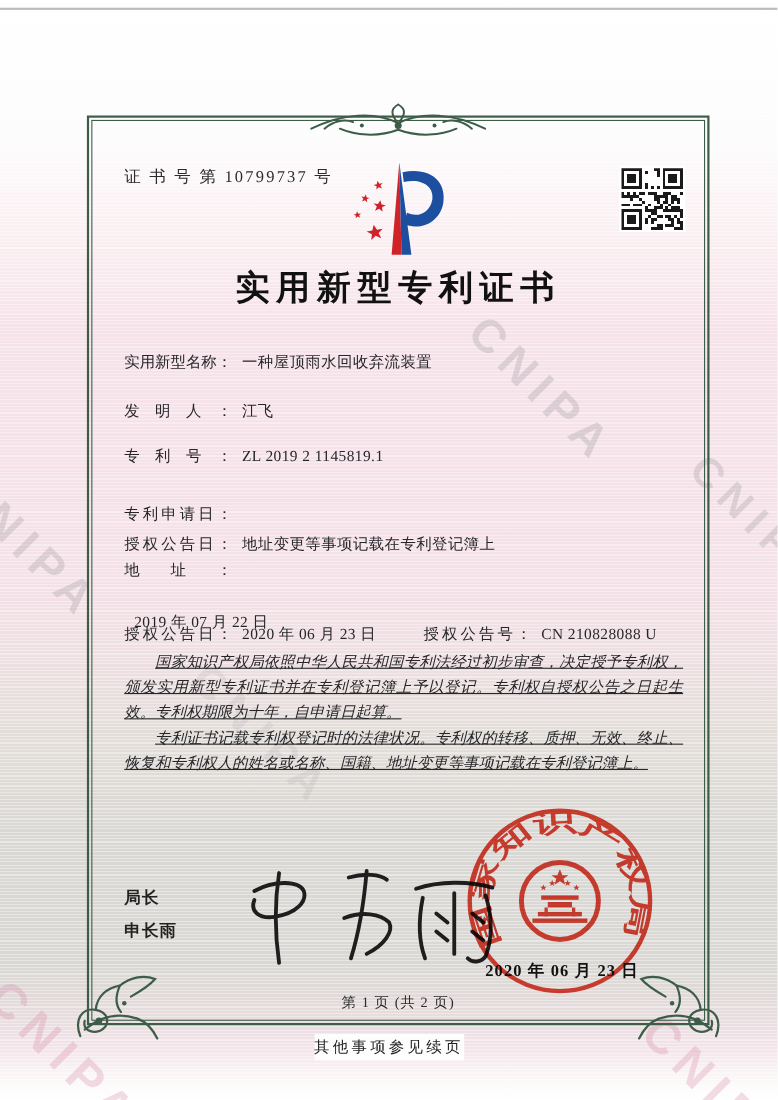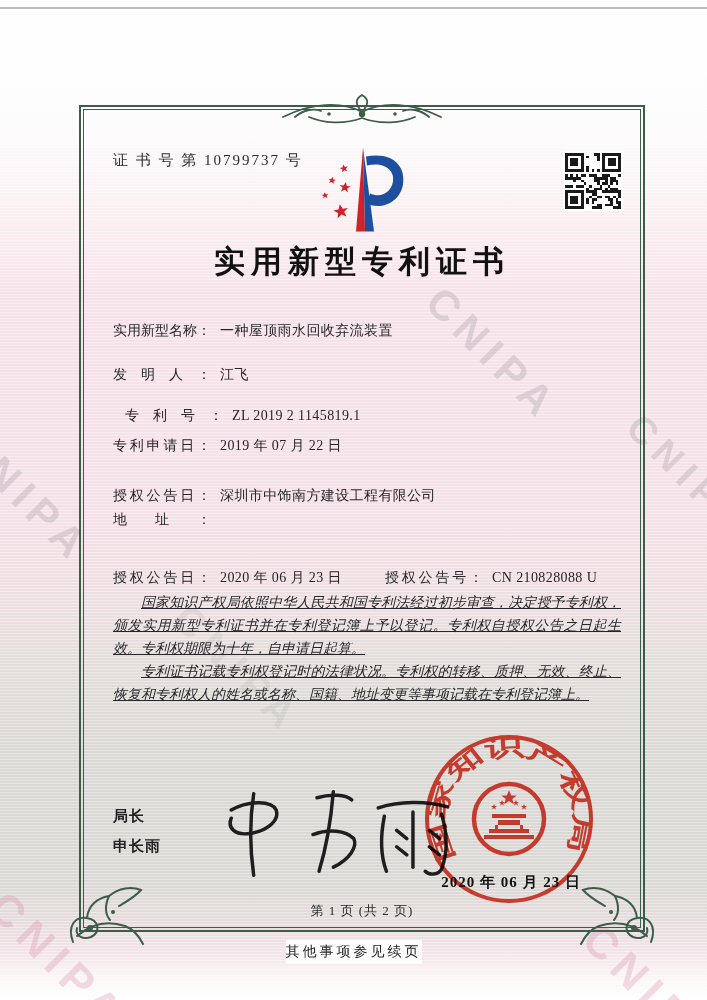--- a/index.html
+++ b/index.html
@@ -343,31 +343,31 @@
     <h1 class="title">实用新型专利证书</h1>
 
     <div class="row" style="top:214px;">
       <span class="lbl">实用新型名称：</span>
       <span class="val">一种屋顶雨水回收弃流装置</span>
     </div>
     <div class="row" style="top:259px;font-family:Liberation Mono, monospace;">
       <span class="lbl">发明人：</span>
       <span class="val">江飞</span>
     </div>
-    <div class="row" style="top:299px;margin-left:12px;">
+    <div class="row" style="top:299px;">
       <span class="lbl">专利号：</span>
       <span class="val">ZL 2019 2 1145819.1</span>
     </div>
-    <div class="row" style="top:329px;">
+    <div class="row" style="top:352px;flex-direction:column;">
       <span class="lbl">专利申请日：</span>
       <span class="val">2019 年 07 月 22 日</span>
     </div>
     <div class="row" style="top:379px;">
       <span class="lbl">授权公告日：</span>
-      <span class="val">深圳市中饰南方建设工程有限公司</span>
+      <span class="val">地址变更等事项记载在专利登记簿上</span>
     </div>
     <div class="row" style="top:403px;">
       <span class="lbl">地址：</span>
     </div>
     <div class="row" style="top:461px;">
       <span class="lbl">授权公告日：</span>
       <span class="val" style="width:152px;">2020 年 06 月 23 日</span>
       <span class="pair2">
         <span class="lbl">授权公告号：</span>
         <span class="val">CN 210828088 U</span>

